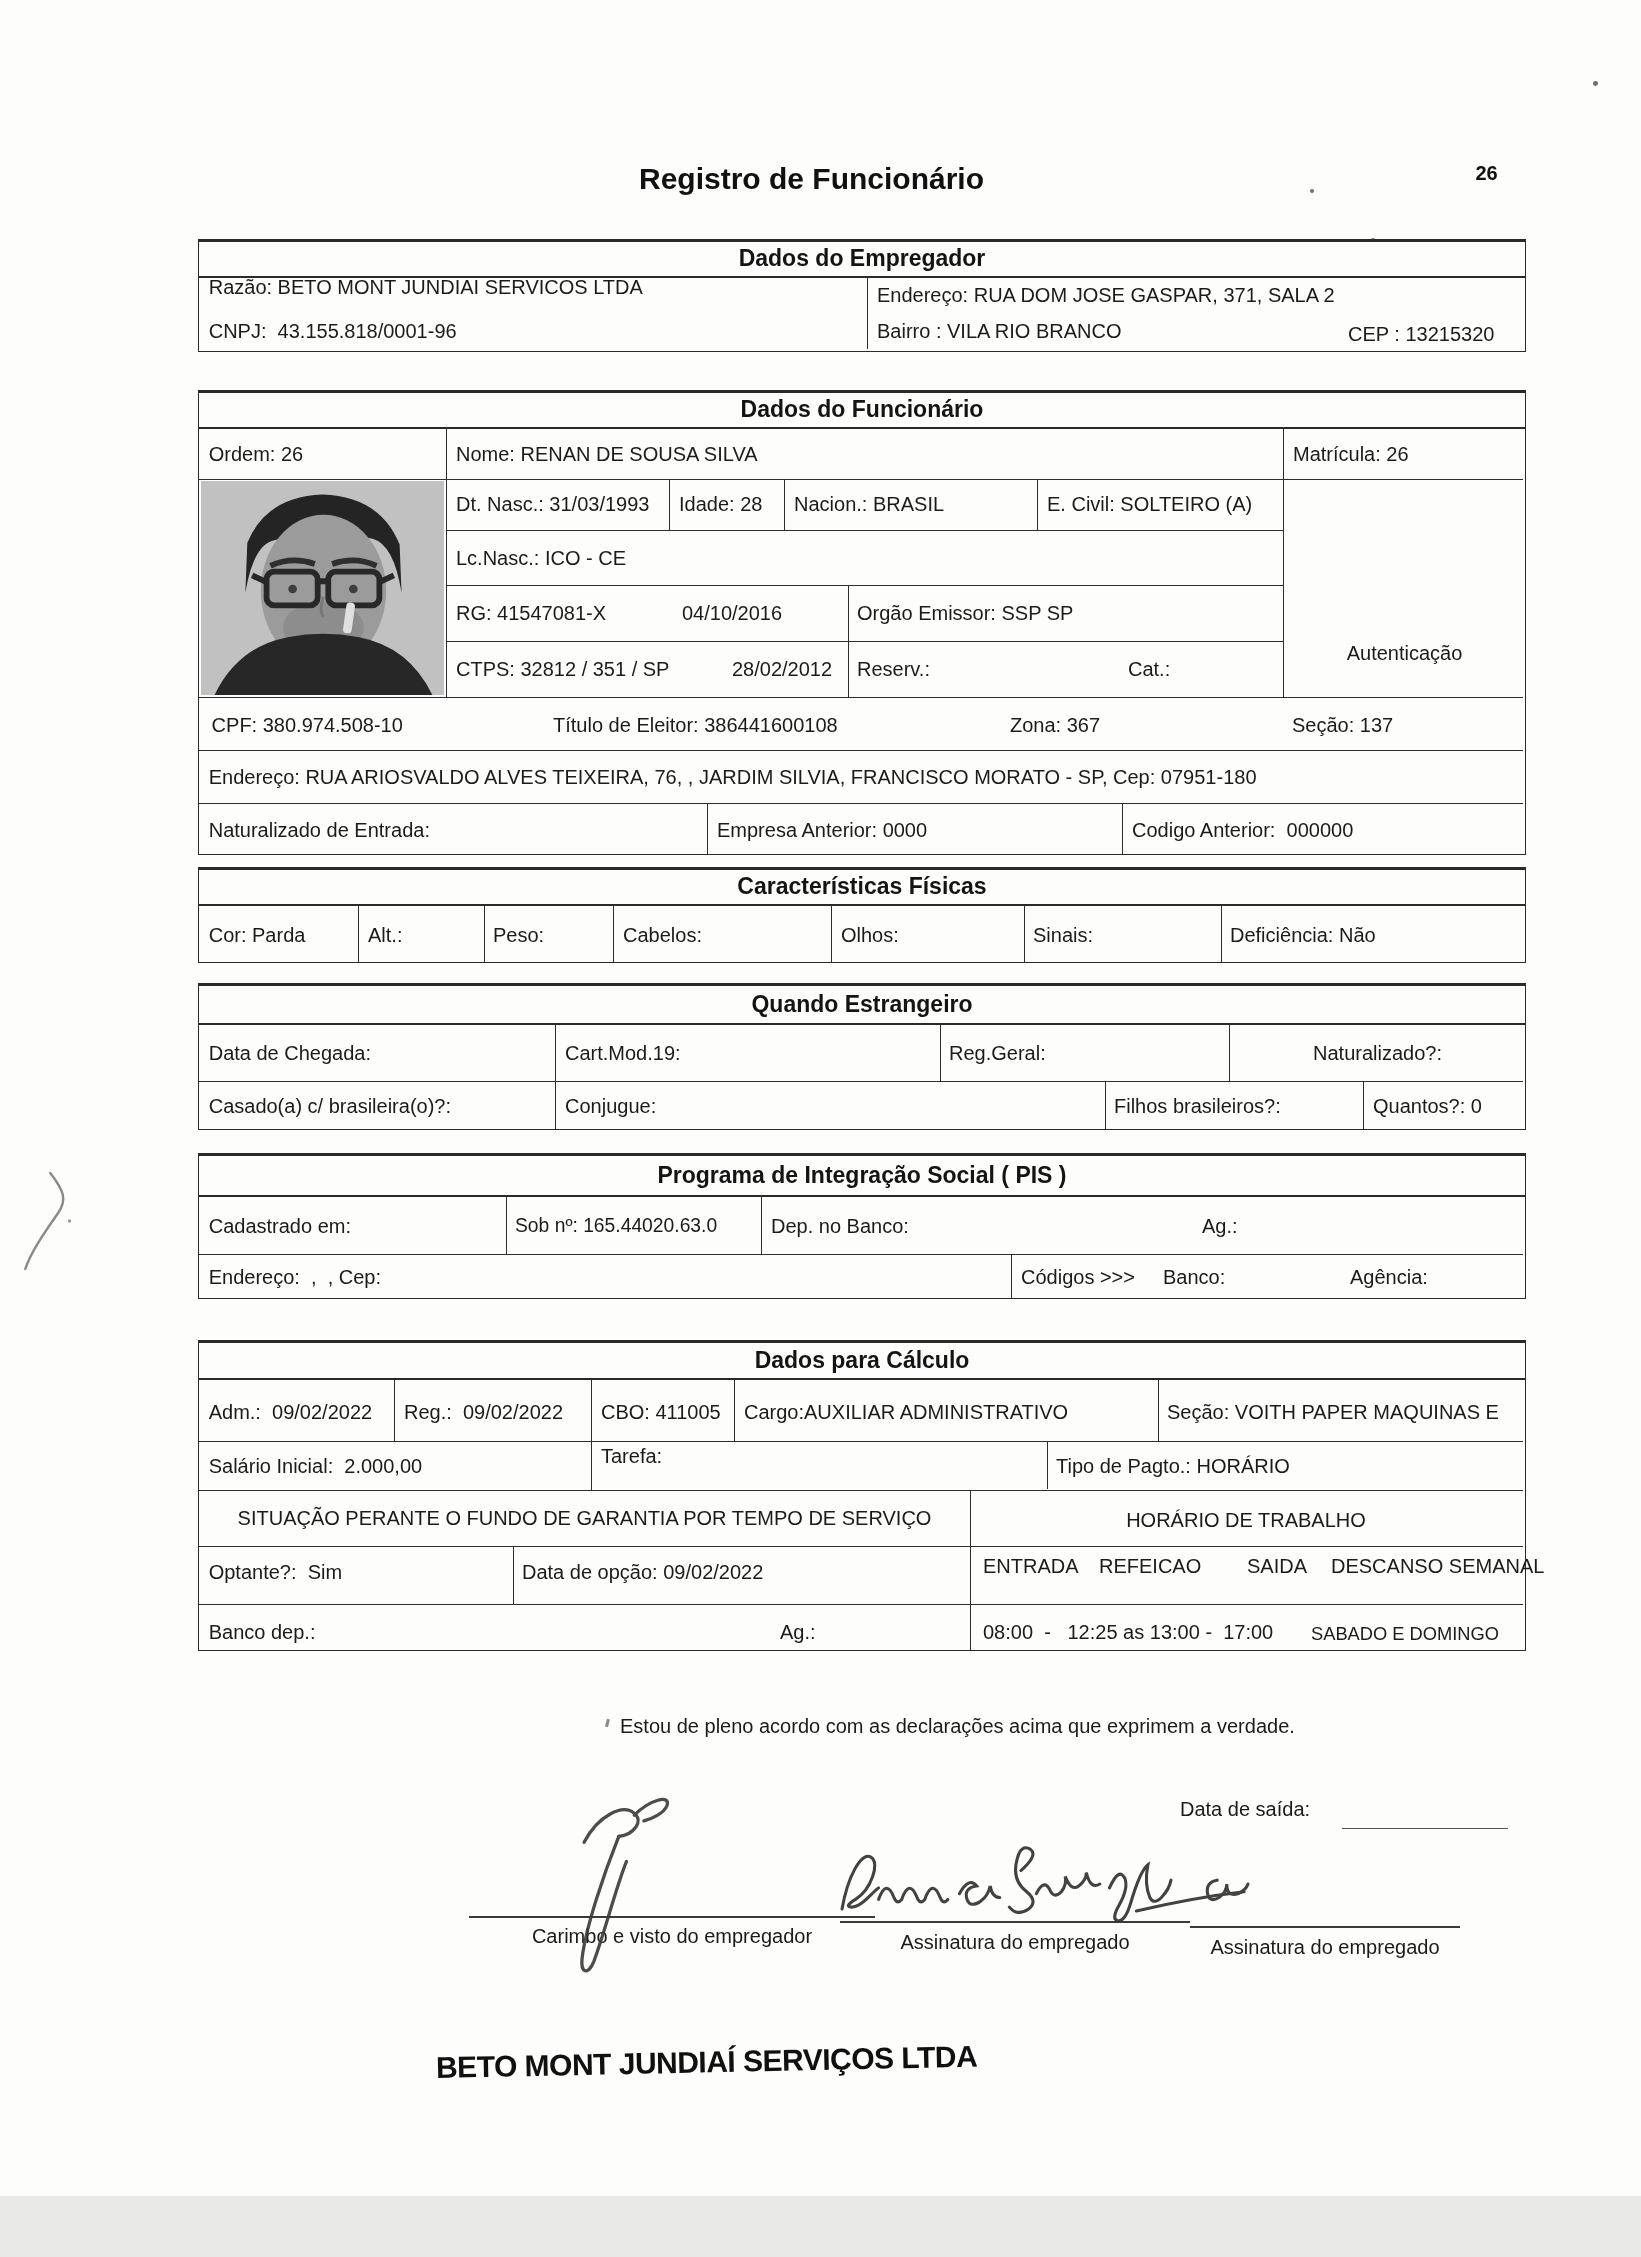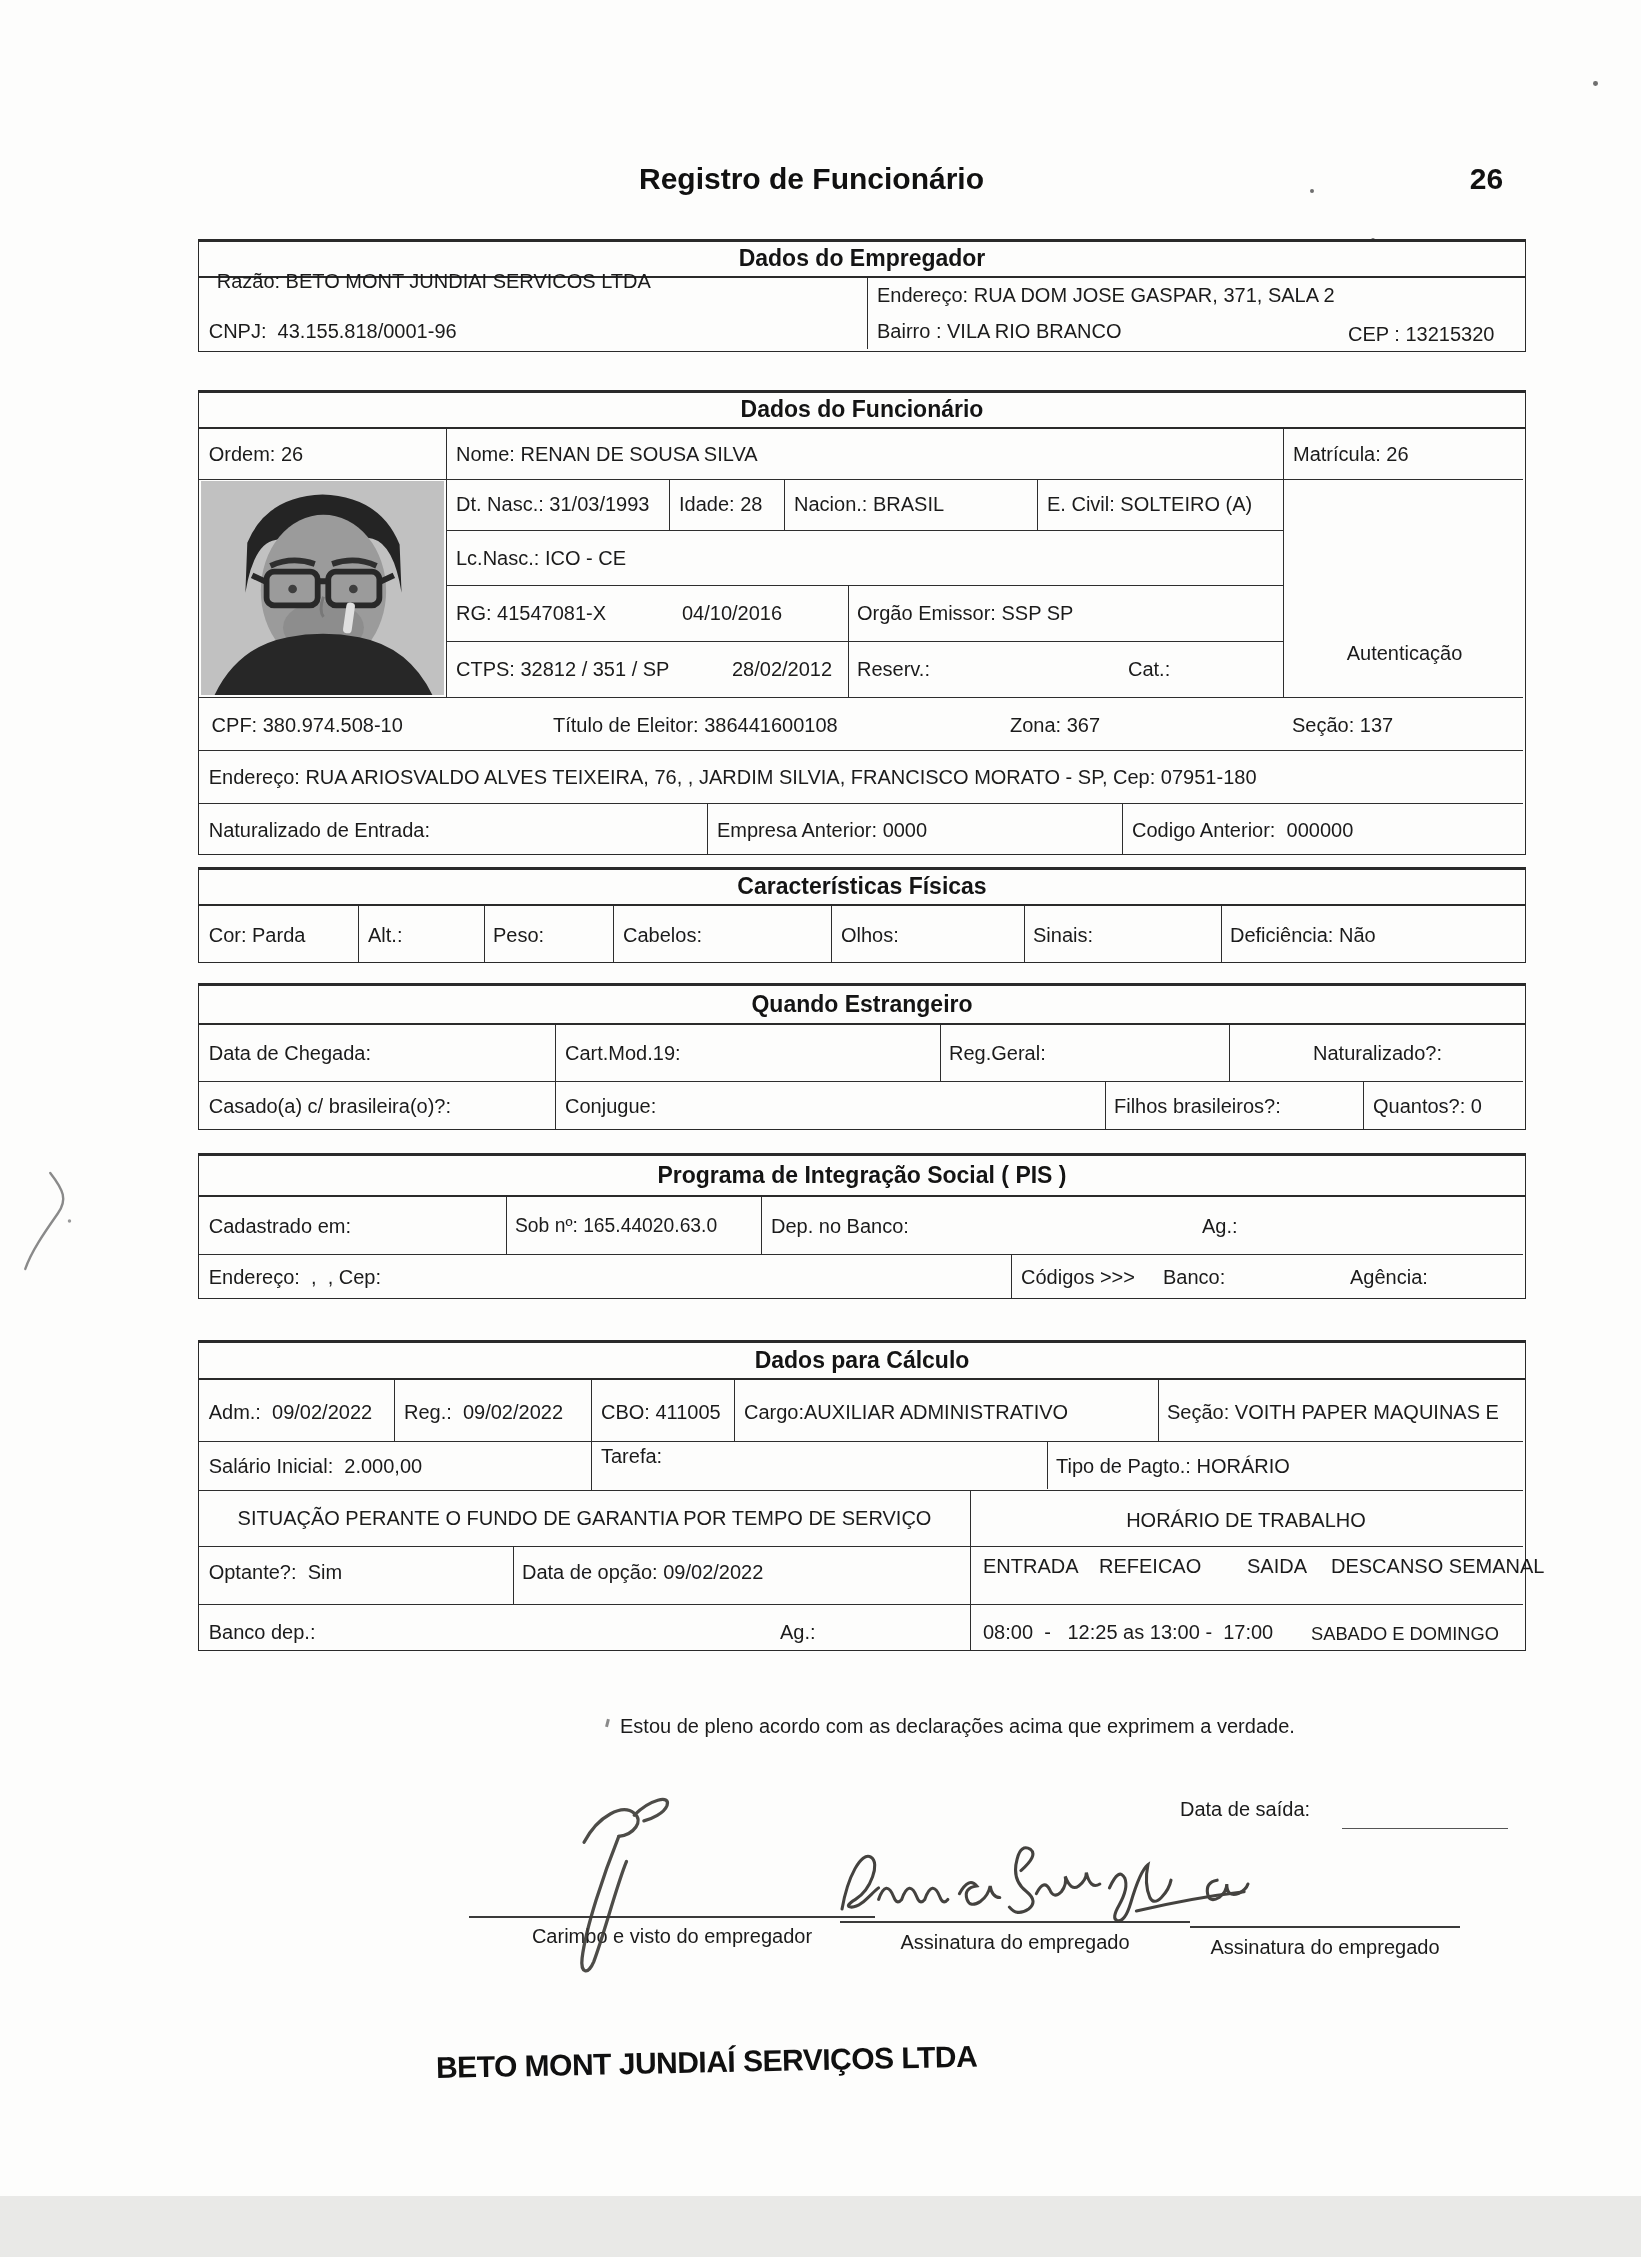--- a/index.html
+++ b/index.html
@@ -18,21 +18,21 @@
   .t{ position:absolute; font-size:20px; white-space:pre; color:#1b1b1b; }
   .c{ text-align:center; }
   .vl{ position:absolute; width:0; border-left:1.9px solid #2e2e2e; }
   .hl{ position:absolute; height:0; border-top:1.9px solid #2e2e2e; }
   .line{ position:absolute; height:0; border-top:2.9px solid #3a3a3a; }
   .dot{ position:absolute; background:#6f6f6f; border-radius:50%; }
   .sig{ position:absolute; }
   #title{ position:absolute; left:541px; top:162px; width:541px; text-align:center;
           font-size:30px; font-weight:bold; color:#111; }
   #pagenum{ position:absolute; left:1443px; top:162px; width:87px; text-align:center;
-          font-size:30px; font-weight:bold; color:#111; }
+          font-size:20px; font-weight:bold; color:#111; }
   #stamp{ position:absolute; left:436px; top:2051px; font-size:30px; font-weight:bold;
           letter-spacing:-0.5px; color:#101010; transform:rotate(-1.2deg);
           transform-origin:left center; }
   #photo{ position:absolute; left:1.9px; top:88px; width:243px; height:214px;
           filter:blur(0.5px) grayscale(1) contrast(0.93); }
   .smalltick{ position:absolute; width:2.9px; height:7.7px; background:#8a8a8a; transform:rotate(14deg); }
 </style>
 </head>
 <body>
 
@@ -40,21 +40,21 @@
 
   <div id="title">Registro de Funcionário</div>
   <div id="pagenum">26</div>
   <div class="dot" style="left:1310px;top:189px;width:3.9px;height:3.9px;"></div>
   <div class="dot" style="left:1593px;top:81px;width:4.8px;height:4.8px;"></div>
   <div class="dot" style="left:1371px;top:238px;width:3.9px;height:3.9px;"></div>
 
   <div class="box" style="top:239px;height:113px;">
     <div class="hdr" style="height:36px;line-height:33px;">Dados do Empregador</div>
     <div class="vl" style="left:668px;top:36px;height:71px;"></div>
-    <div class="t" style="left:9.7px;top:28px;margin-left:8px;">Razão: BETO MONT JUNDIAI SERVICOS LTDA</div>
+    <div class="t" style="left:9.7px;top:34px;">Razão: BETO MONT JUNDIAI SERVICOS LTDA</div>
     <div class="t" style="left:9.7px;top:78px;">CNPJ:  43.155.818/0001-96</div>
     <div class="t" style="left:678px;top:42px;">Endereço: RUA DOM JOSE GASPAR, 371, SALA 2</div>
     <div class="t" style="left:678px;top:78px;">Bairro : VILA RIO BRANCO</div>
     <div class="t" style="left:1149px;top:81px;">CEP : 13215320</div>
   </div>
 
   <div class="box" style="top:390px;height:465px;">
     <div class="hdr" style="height:36px;line-height:33px;">Dados do Funcionário</div>
 
     <div class="hl" style="left:0;top:86px;width:1324px;"></div>

